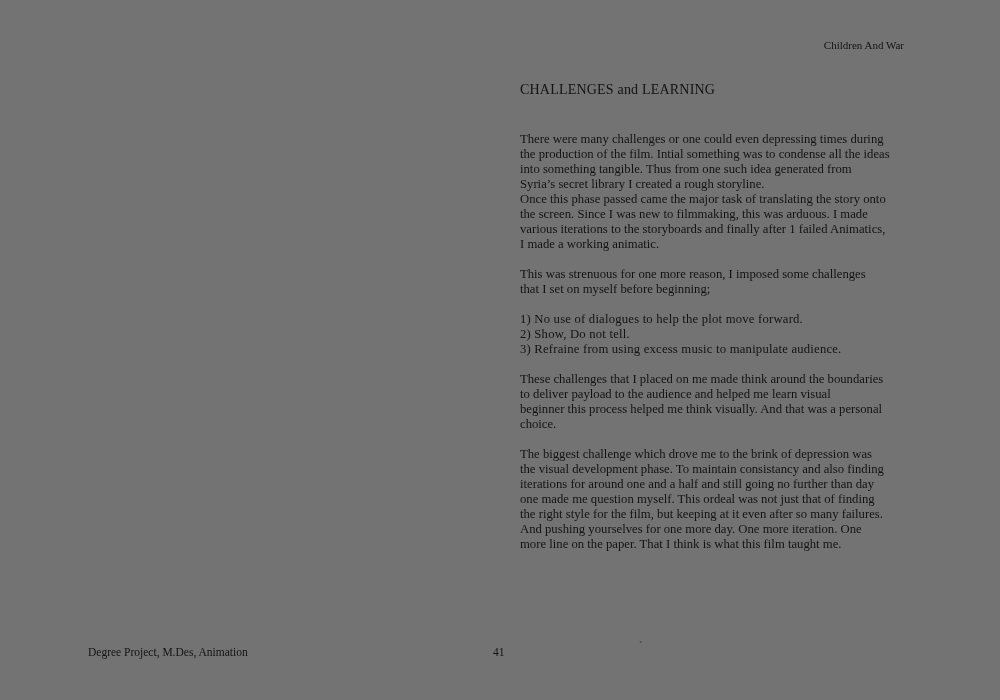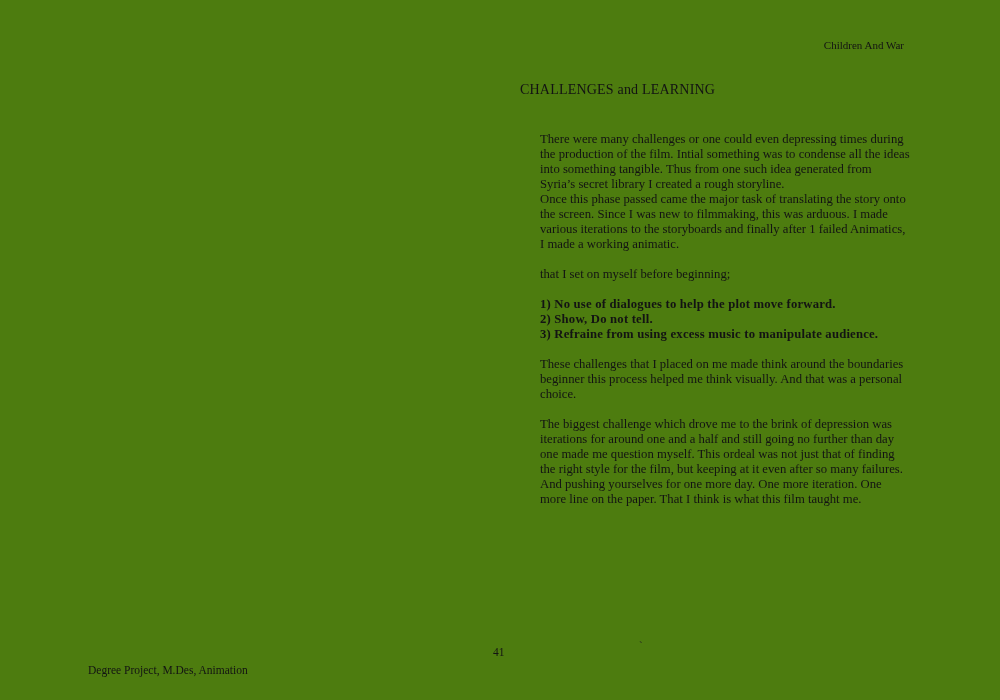--- a/index.html
+++ b/index.html
@@ -8,21 +8,21 @@
     background: #ffffff;
     font-family: "Liberation Serif", "DejaVu Serif", serif;
     color: #131313;
     position: relative;
     overflow: hidden;
   }
   .page {
     position: absolute;
     left: 0; top: 0;
     width: 1000px; height: 700px;
-    background: #4d7c0f;
+    background: #737373;
   }
   .running-header {
     position: absolute;
     top: 39px;
     right: 96px;
     font-size: 11px;
     line-height: 13px;
     text-align: right;
     white-space: nowrap;
   }
@@ -37,35 +37,34 @@
     white-space: nowrap;
   }
   .body-col {
     position: absolute;
     left: 520px;
     top: 132px;
     width: 400px;
   }
   .block {
     margin-bottom: 15px;
-    margin-left: 20px;
   }
   .block .line {
     font-size: 12.7px;
     line-height: 15px;
     white-space: nowrap;
   }
   .block.bold .line {
-    font-weight: bold;
+    font-weight: normal;
     letter-spacing: 0.2px;
   }
   .footer-left {
     position: absolute;
     left: 88px;
-    top: 663px;
+    top: 645px;
     font-size: 11.5px;
     line-height: 14px;
     white-space: nowrap;
   }
   .page-number {
     position: absolute;
     left: 493px;
     top: 645px;
     font-size: 11.5px;
     line-height: 14px;
@@ -94,34 +93,37 @@
         <div class="line">There were many challenges or one could even depressing times during</div>
         <div class="line">the production of the film. Intial something was to condense all the ideas</div>
         <div class="line">into something tangible. Thus from one such idea generated from</div>
         <div class="line">Syria’s secret library I created a rough storyline.</div>
         <div class="line">Once this phase passed came the major task of translating the story onto</div>
         <div class="line">the screen. Since I was new to filmmaking, this was arduous. I made</div>
         <div class="line">various iterations to the storyboards and finally after 1 failed Animatics,</div>
         <div class="line">I made a working animatic.</div>
       </div>
     <div class="block">
+        <div class="line">This was strenuous for one more reason, I imposed some challenges</div>
         <div class="line">that I set on myself before beginning;</div>
       </div>
     <div class="block bold">
         <div class="line">1) No use of dialogues to help the plot move forward.</div>
         <div class="line">2) Show, Do not tell.</div>
         <div class="line">3) Refraine from using excess music to manipulate audience.</div>
       </div>
     <div class="block">
         <div class="line">These challenges that I placed on me made think around the boundaries</div>
+        <div class="line">to deliver payload to the audience and helped me learn visual</div>
         <div class="line">beginner this process helped me think visually. And that was a personal</div>
         <div class="line">choice.</div>
       </div>
     <div class="block">
         <div class="line">The biggest challenge which drove me to the brink of depression was</div>
+        <div class="line">the visual development phase. To maintain consistancy and also finding</div>
         <div class="line">iterations for around one and a half and still going no further than day</div>
         <div class="line">one made me question myself. This ordeal was not just that of finding</div>
         <div class="line">the right style for the film, but keeping at it even after so many failures.</div>
         <div class="line">And pushing yourselves for one more day. One more iteration. One</div>
         <div class="line">more line on the paper. That I think is what this film taught me.</div>
       </div>
   </div>
 
   <div class="footer-left">Degree Project, M.Des, Animation</div>
 

